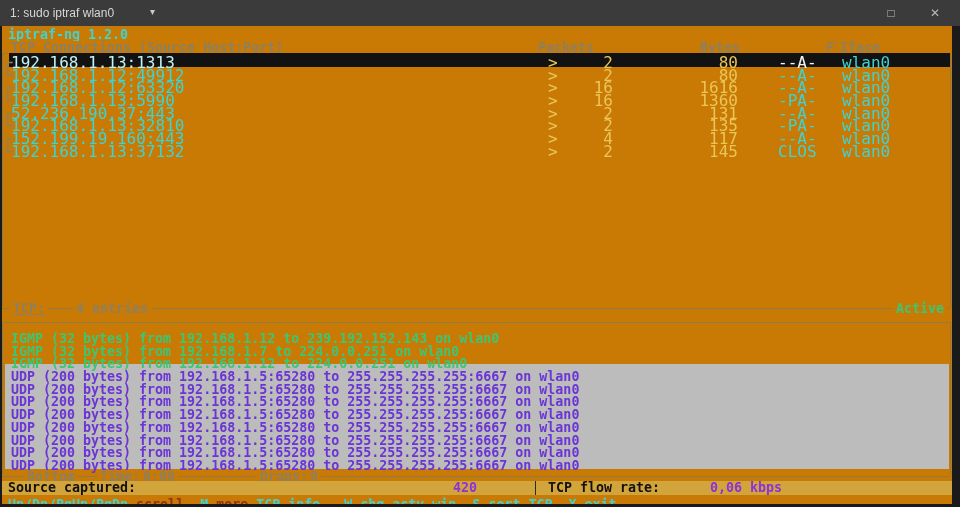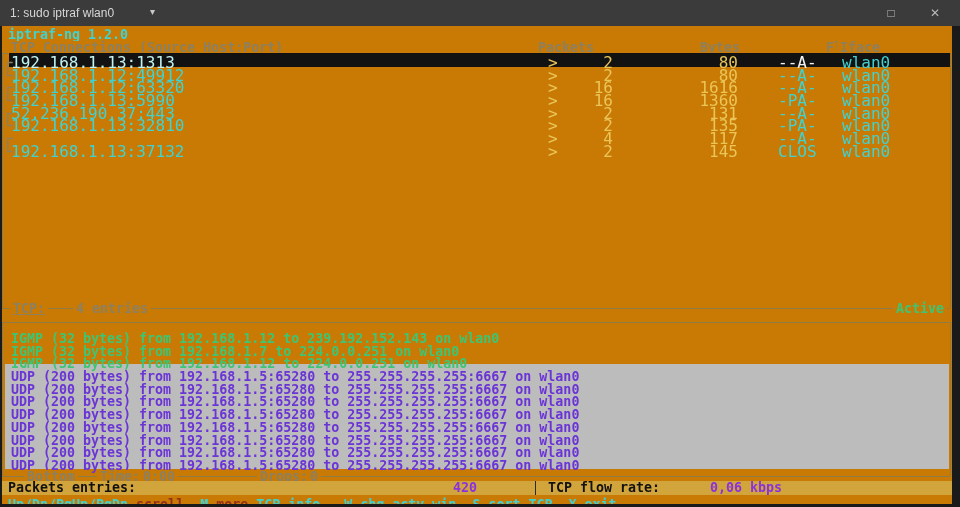--- a/index.html
+++ b/index.html
@@ -142,20 +142,21 @@
     <span class="dir yellow">&gt;</span>
     <span class="pk yellow">2</span>
     <span class="by yellow">135</span>
     <span class="fl cyan">-PA-</span>
     <span class="if cyan">wlan0</span>
   </div>
 
   <div class="row" style="top: 103.08px;">
 
     <span class="bracket dim">┌</span>
+    <span class="host cyan">152.199.19.160:443</span>
     <span class="dir yellow">&gt;</span>
     <span class="pk yellow">4</span>
     <span class="by yellow">117</span>
     <span class="fl cyan">--A-</span>
     <span class="if cyan">wlan0</span>
   </div>
 
   <div class="row" style="top: 115.76px;">
 
     <span class="bracket dim">└</span>
@@ -206,21 +207,21 @@
 </div>
 
       <div class="t dim lbl" style="left:24px;top:444px;">Bottom</div>
       <div class="t dim lbl" style="left:97px;top:444px;">Time:</div>
       <div class="t dim lbl" style="left:140px;top:444px;">0:00</div>
       <div class="t dim lbl" style="left:257px;top:444px;">Drops:</div>
       <div class="t dim lbl" style="left:307px;top:444px;">0</div>
     </div>
 
     <div class="statusbar"></div>
-    <div class="t black" style="left:8px;top:455px;">Packets entries:</div>
+    <div class="t black" style="left:8px;top:455px;">Source captured:</div>
     <div class="t vpurple" style="left:453px;top:455px;">420</div>
     <div class="statusdiv"></div>
     <div class="t black" style="left:548px;top:455px;">TCP flow rate:</div>
     <div class="t vpurple" style="left:710px;top:455px;">0,06 kbps</div>
 
     <div class="funcbar" id="funcbar"><span class="cyan">Up/Dn/PgUp/PgDn</span><span class="red">-scroll</span><span class="cyan">  </span><span class="cyan">M</span><span class="red">-more</span><span class="cyan"> TCP info</span><span class="cyan">   </span><span class="cyan">W-chg actv win</span><span class="cyan">  </span><span class="cyan">S-sort TCP</span><span class="cyan">  </span><span class="cyan">X-exit</span></div>
 
     <div class="edge edge-l"></div>
     <div class="edge edge-r"></div>
     <div class="edge edge-b"></div>

